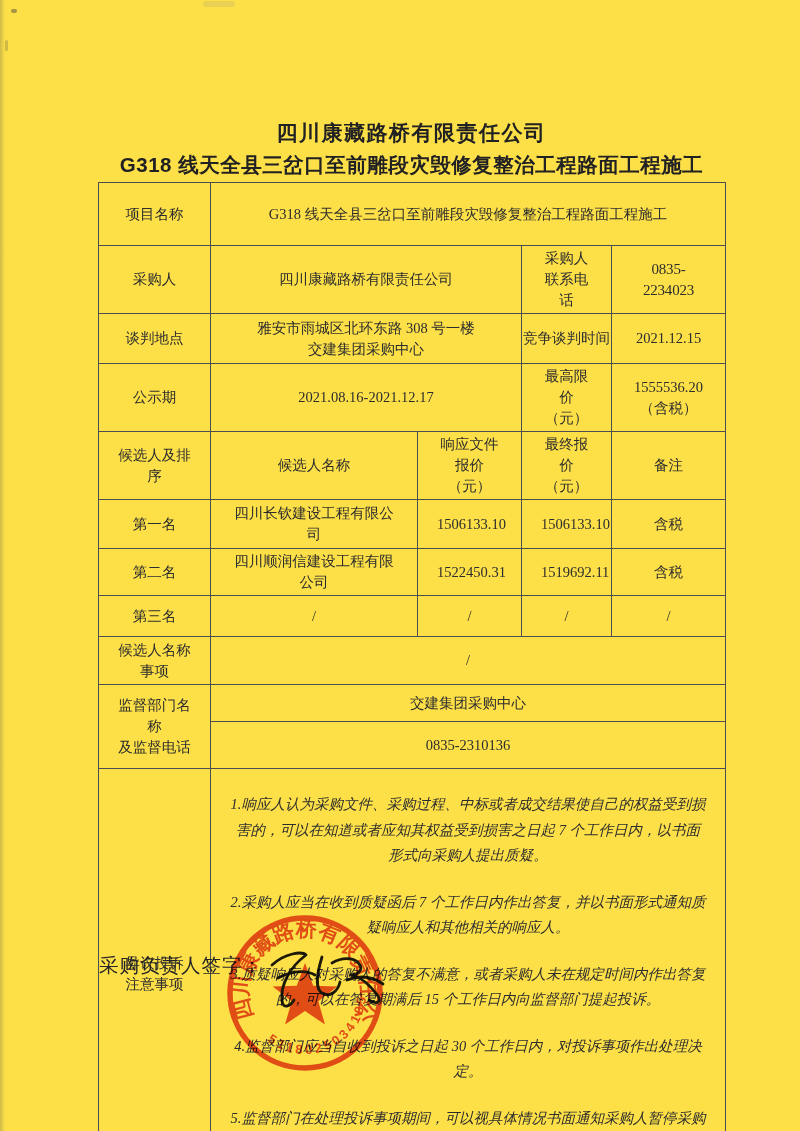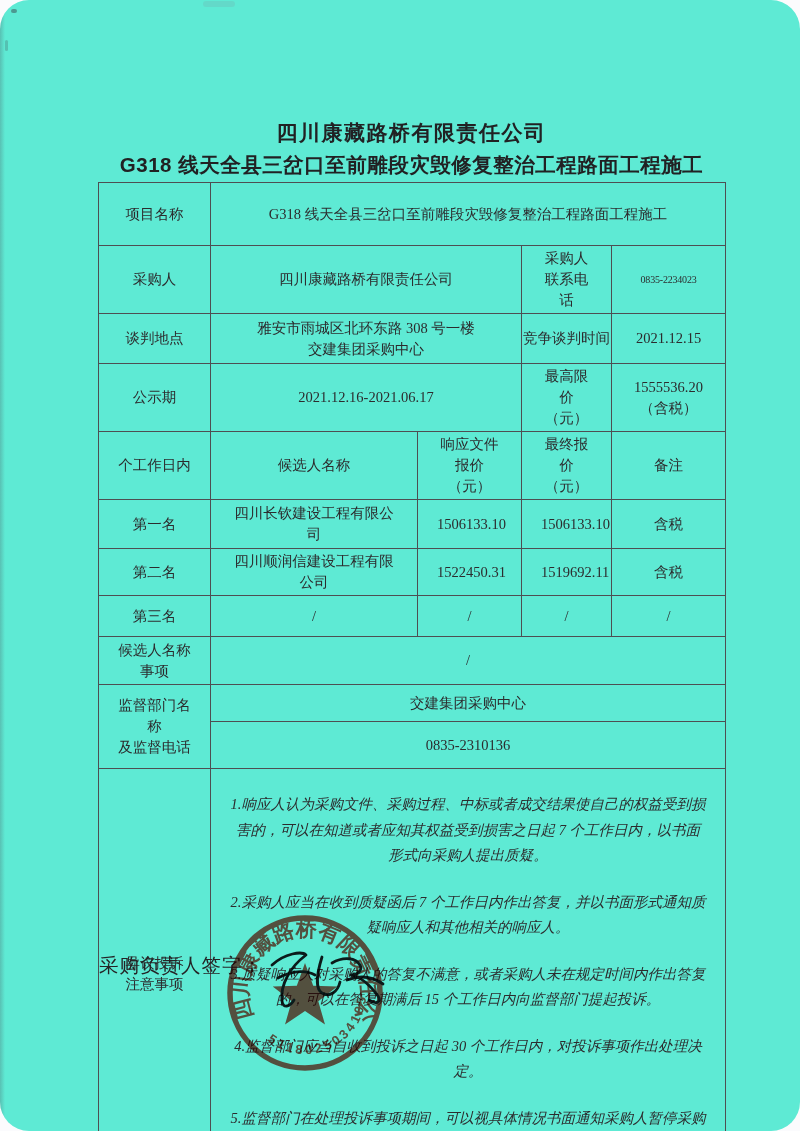--- a/index.html
+++ b/index.html
@@ -1,35 +1,35 @@
 <!DOCTYPE html>
 <html style="--seal-color: #dd3a2c;"><head>
 <meta charset="utf-8">
 <style>
   html,body{margin:0;padding:0;background:#fbfbfd;}
-  .page{position:relative;width:800px;height:1131px;background:#5eead4;overflow:hidden;
-        font-family:"Liberation Serif",serif;color:#2e2e30;border-radius:29px;}
+  .page{position:relative;width:800px;height:1131px;background:#fde047;overflow:hidden;
+        font-family:"Liberation Serif",serif;color:#2e2e30;}
   .scan-edge{position:absolute;left:0;top:0;bottom:0;width:5px;
         background:linear-gradient(to right,rgba(70,70,82,.25),rgba(70,70,82,0));}
   .speck{position:absolute;background:rgba(55,55,65,.45);border-radius:2px;}
   .smudge{position:absolute;background:rgba(130,130,140,.16);border-radius:3px;}
 
   .titles{width:627px;margin:0 0 0 98px;padding-top:116px;text-align:center;
           font-family:"Liberation Sans",sans-serif;font-weight:bold;color:#212123;}
   .t-company{font-size:21px;line-height:33px;letter-spacing:1.5px;}
   .t-project{font-size:20.5px;line-height:32px;letter-spacing:0.5px;}
   .t-type{font-size:21px;line-height:27px;letter-spacing:2px;}
 
   table.result{margin:1px 0 0 98px;border-collapse:collapse;table-layout:fixed;width:627px;
                font-size:14.5px;color:#2c2c2e;}
   table.result td{border:1.6px solid #4e4e52;text-align:center;vertical-align:middle;
                padding:2px 19px;white-space:pre-line;line-height:21px;overflow:hidden;}
   td.lbl{line-height:20px;}
   td.num{letter-spacing:0;margin-top:48px;}
-  td.phone{font-size:10px;letter-spacing:-0.2px;}
+  td.phone{font-size:15px;letter-spacing:-0.2px;}
   td.obj-content{text-align:left;padding:6px 10px 6px 9px;white-space:normal;}
   td.obj-content .para{line-height:25.5px;font-style:italic;}
 
   .sign-row{position:absolute;left:99px;top:952px;font-size:19.5px;letter-spacing:1px;
             color:#242426;z-index:2;}
 
   .seal-wrap{position:absolute;left:210px;top:905px;width:262px;height:202px;
              mix-blend-mode:multiply;z-index:3;pointer-events:none;}
   .seal-red{opacity:.85;}
   .seal-text{font-family:"Liberation Sans",sans-serif;font-weight:bold;}
@@ -71,28 +71,28 @@
       </tr>
       <tr>
         <td class="lbl" style="height:45px">谈判地点</td>
         <td colspan="2">雅安市雨城区北环东路 308 号一楼
 交建集团采购中心</td>
         <td class="lbl" style="padding:2px 0;margin-top:9px;">竞争谈判时间</td>
         <td class="num">2021.12.15</td>
       </tr>
       <tr>
         <td class="lbl" style="height:44px">公示期</td>
-        <td colspan="2" class="num">2021.12.16-2021.06.17</td>
+        <td colspan="2" class="num">2021.08.16-2021.12.17</td>
         <td class="lbl">最高限价
 （元）</td>
         <td class="num">1555536.20
 （含税）</td>
       </tr>
       <tr>
-        <td class="lbl" style="height:42px">个工作日内</td>
+        <td class="lbl" style="height:42px">候选人及排序</td>
         <td class="lbl">候选人名称</td>
         <td class="lbl">响应文件报价
 （元）</td>
         <td class="lbl">最终报价
 （元）</td>
         <td class="lbl">备注</td>
       </tr>
       <tr>
         <td style="height:44px">第一名</td>
         <td>四川长钦建设工程有限公司</td>

